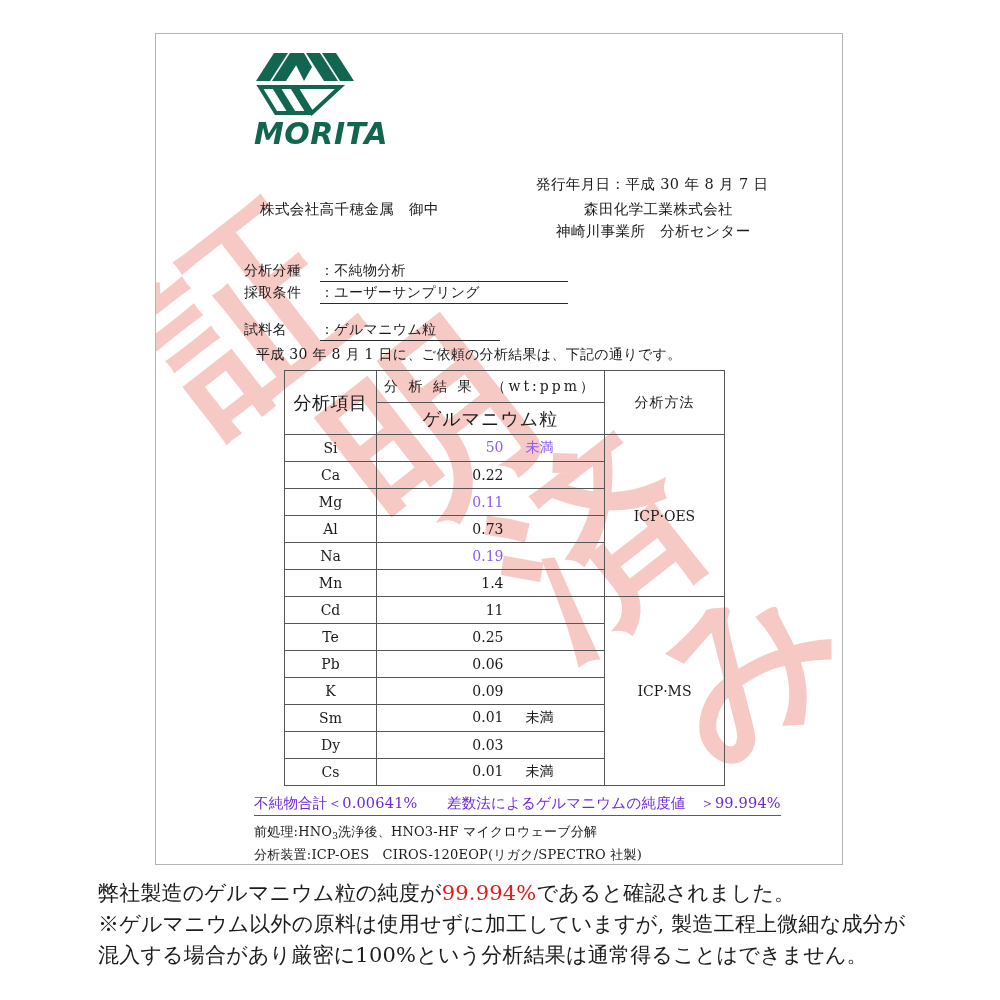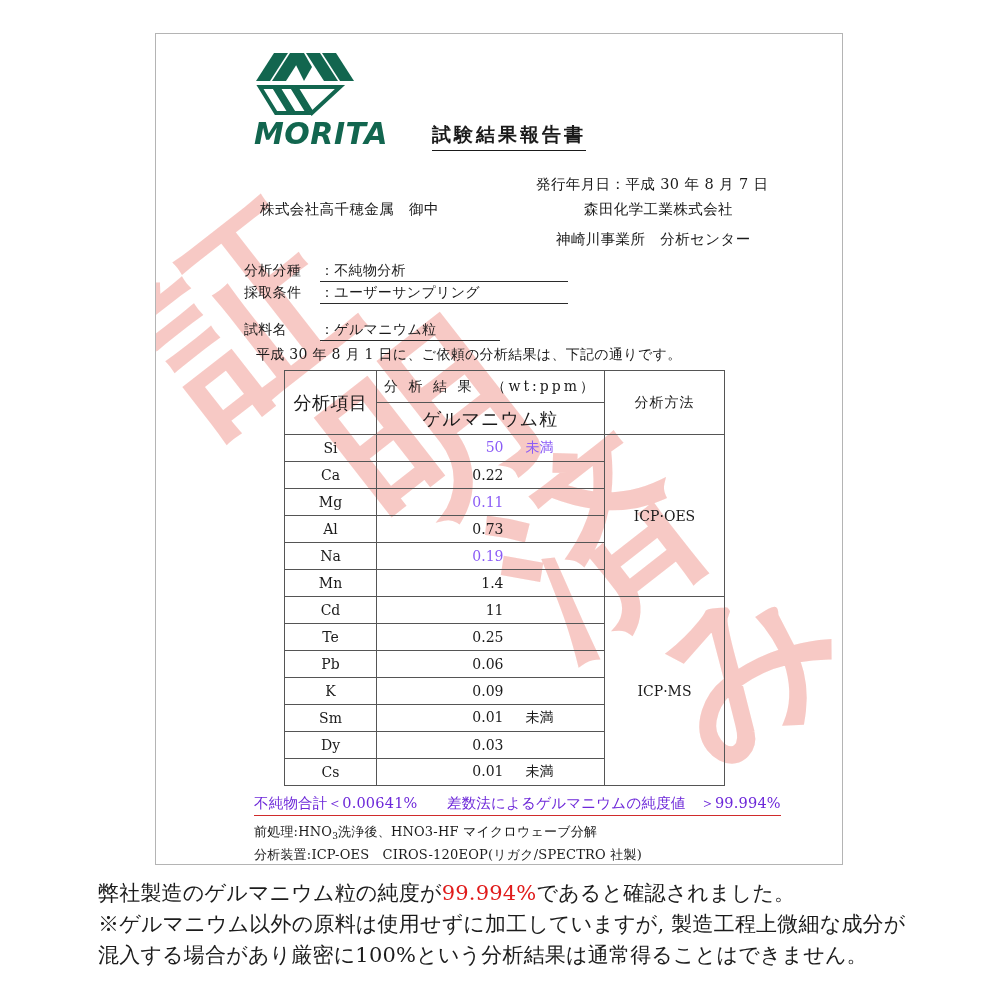--- a/index.html
+++ b/index.html
@@ -107,21 +107,21 @@
   .issuer-1 {
     position: absolute;
     left: 428px; top: 166px;
     font-size: 14.5px;
     color: #1a1a1a;
     white-space: nowrap;
     letter-spacing: .4px;
   }
   .issuer-2 {
     position: absolute;
-    left: 400px; top: 196px;
+    left: 400px; top: 188px;
     font-size: 14.5px;
     color: #1a1a1a;
     white-space: nowrap;
     letter-spacing: .4px;
   }
 
   
   .meta {
     position: absolute;
     left: 88px;
@@ -268,21 +268,20 @@
           </g>
           <g fill="none" stroke="#12664f" stroke-width="4">
             <path d="M6 36 L22 62 L36 62 L20 36 Z"></path>
             <path d="M24 36 L40 62 L54 62 L38 36 Z"></path>
             <path d="M42 36 L58 62 L86 36 Z"></path>
           </g>
         </svg>
         <div class="logo-word">MORITA</div>
       </div>
 
-      <div class="doc-title">試験結果報告書</div>
 
       <div class="issue-date">発行年月日：平成 30 年 8 月 7 日</div>
       <div class="client">株式会社高千穂金属　御中</div>
       <div class="issuer-1">森田化学工業株式会社</div>
       <div class="issuer-2">神崎川事業所　分析センター</div>
 
       <div class="meta m1">
         <span class="lbl">分析分種</span><span class="ul">：不純物分析</span>
       </div>
       <div class="meta m3">

